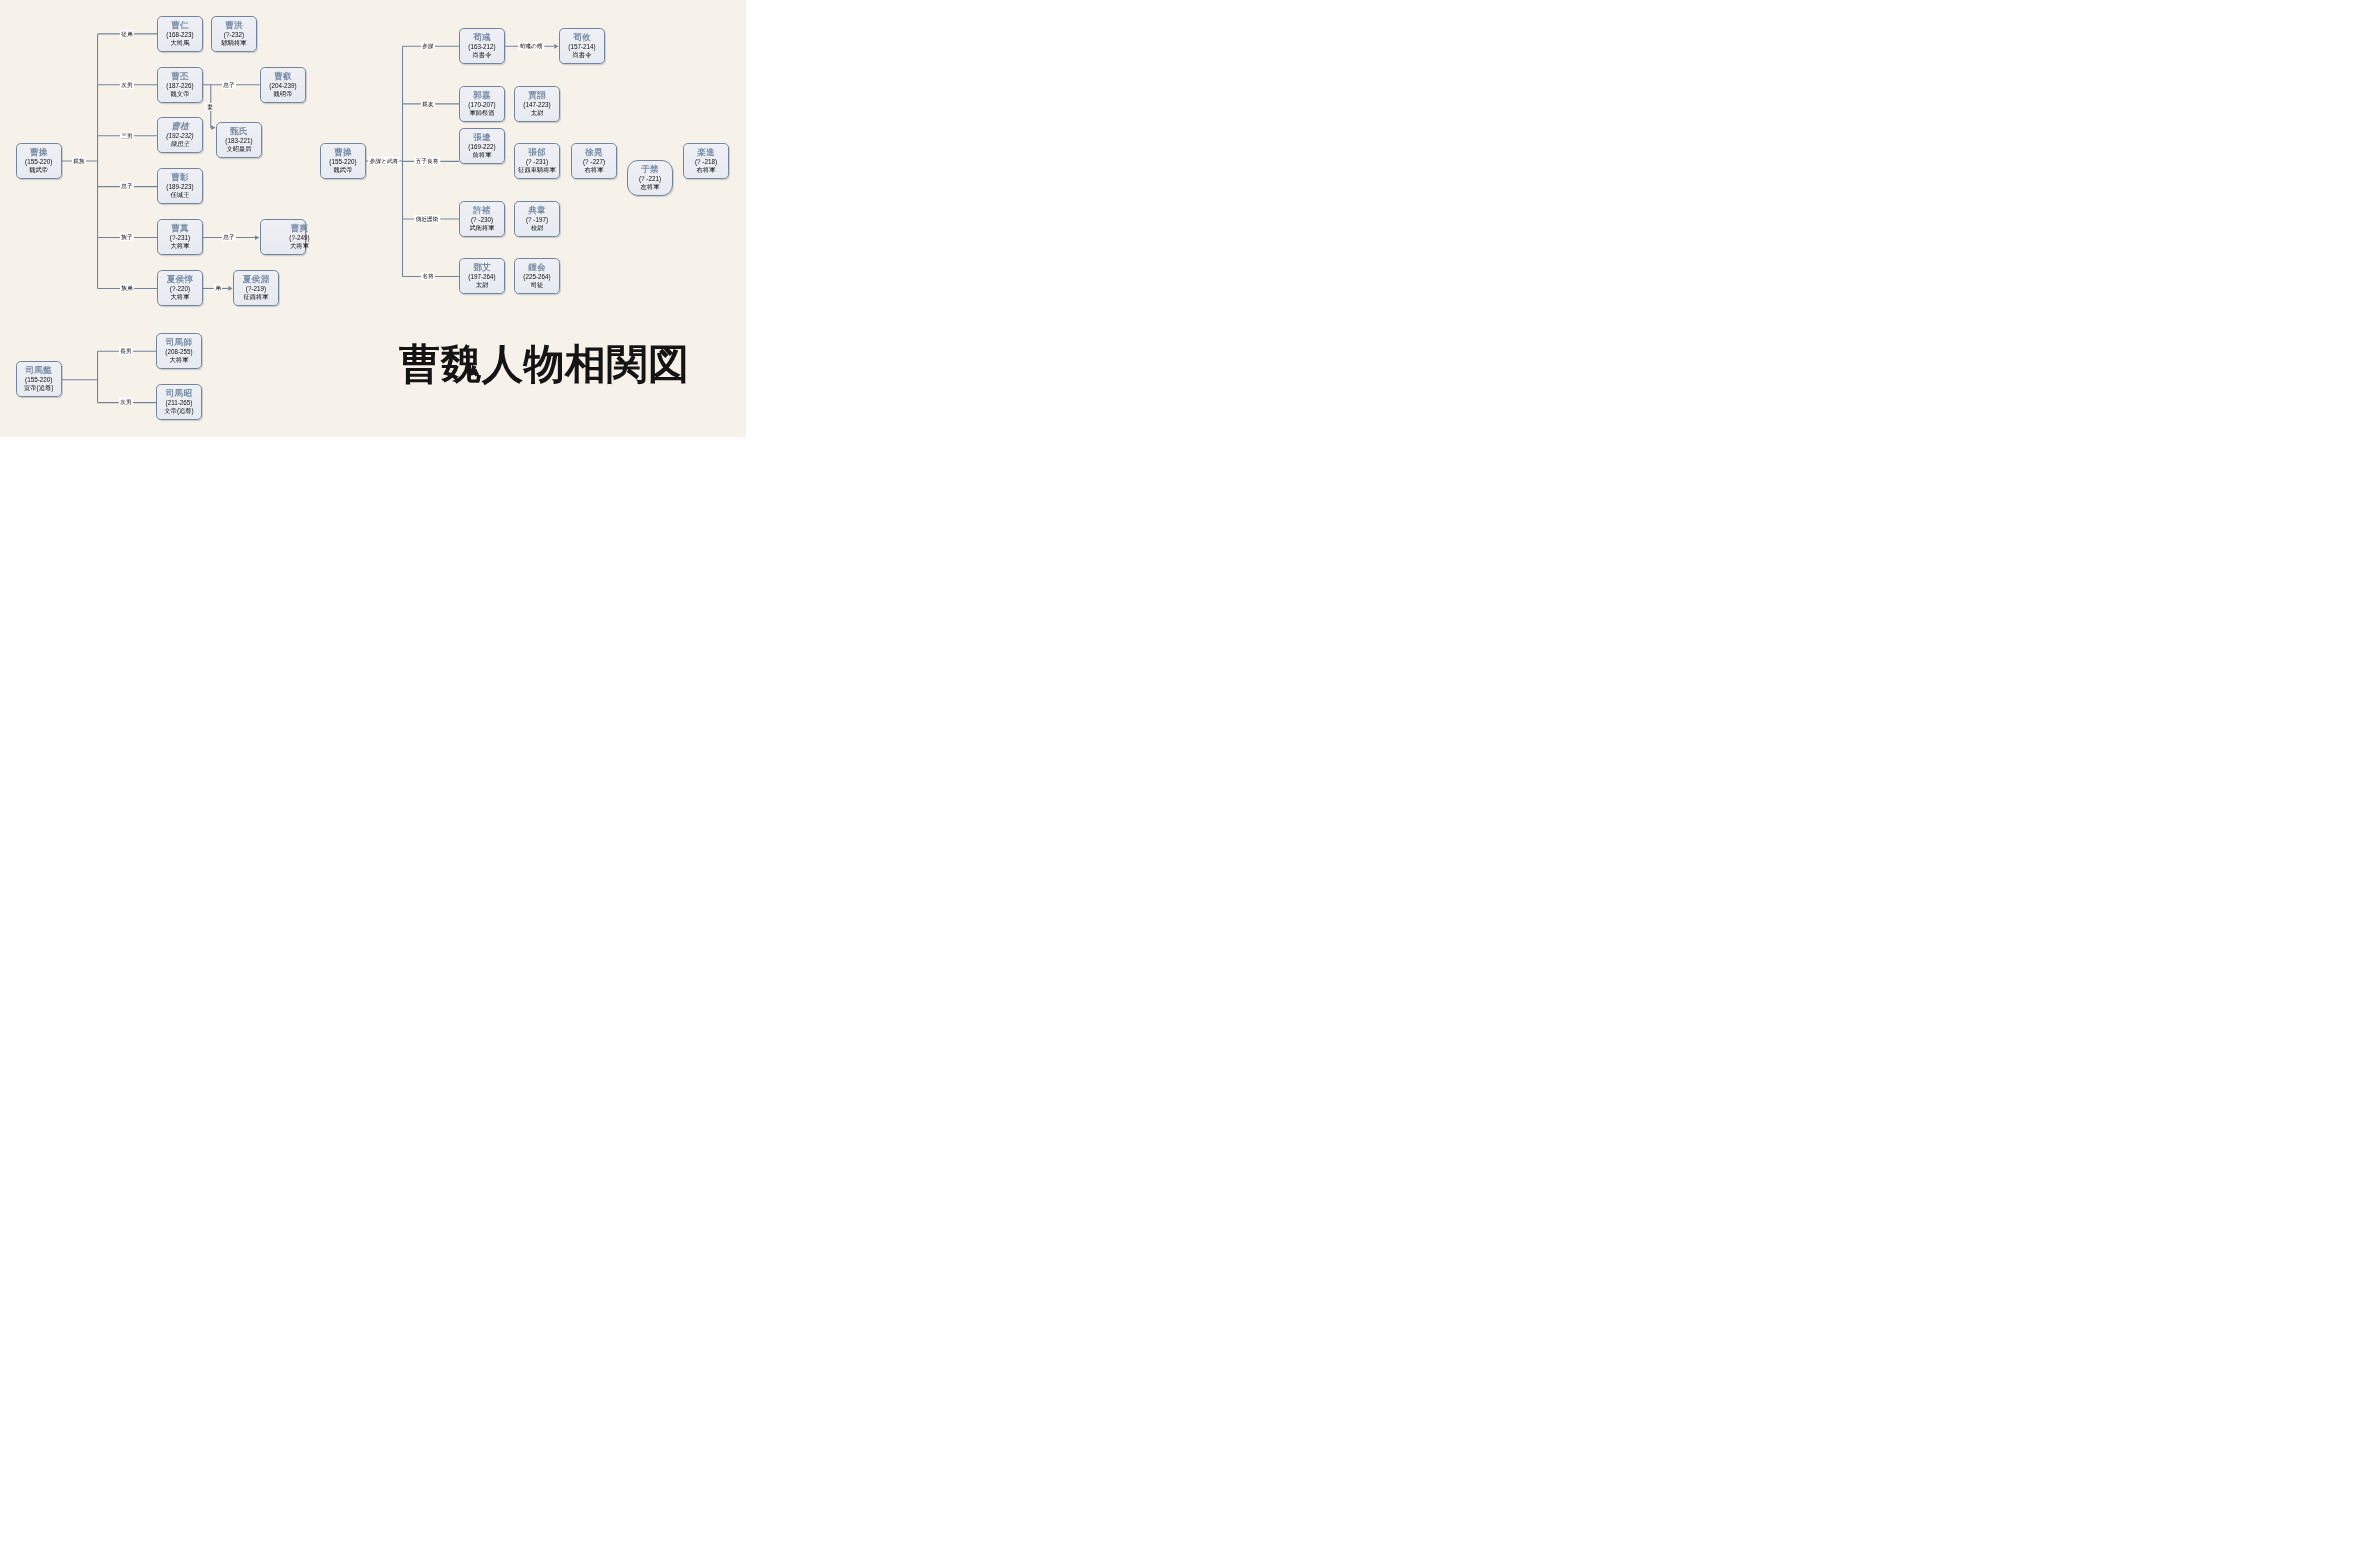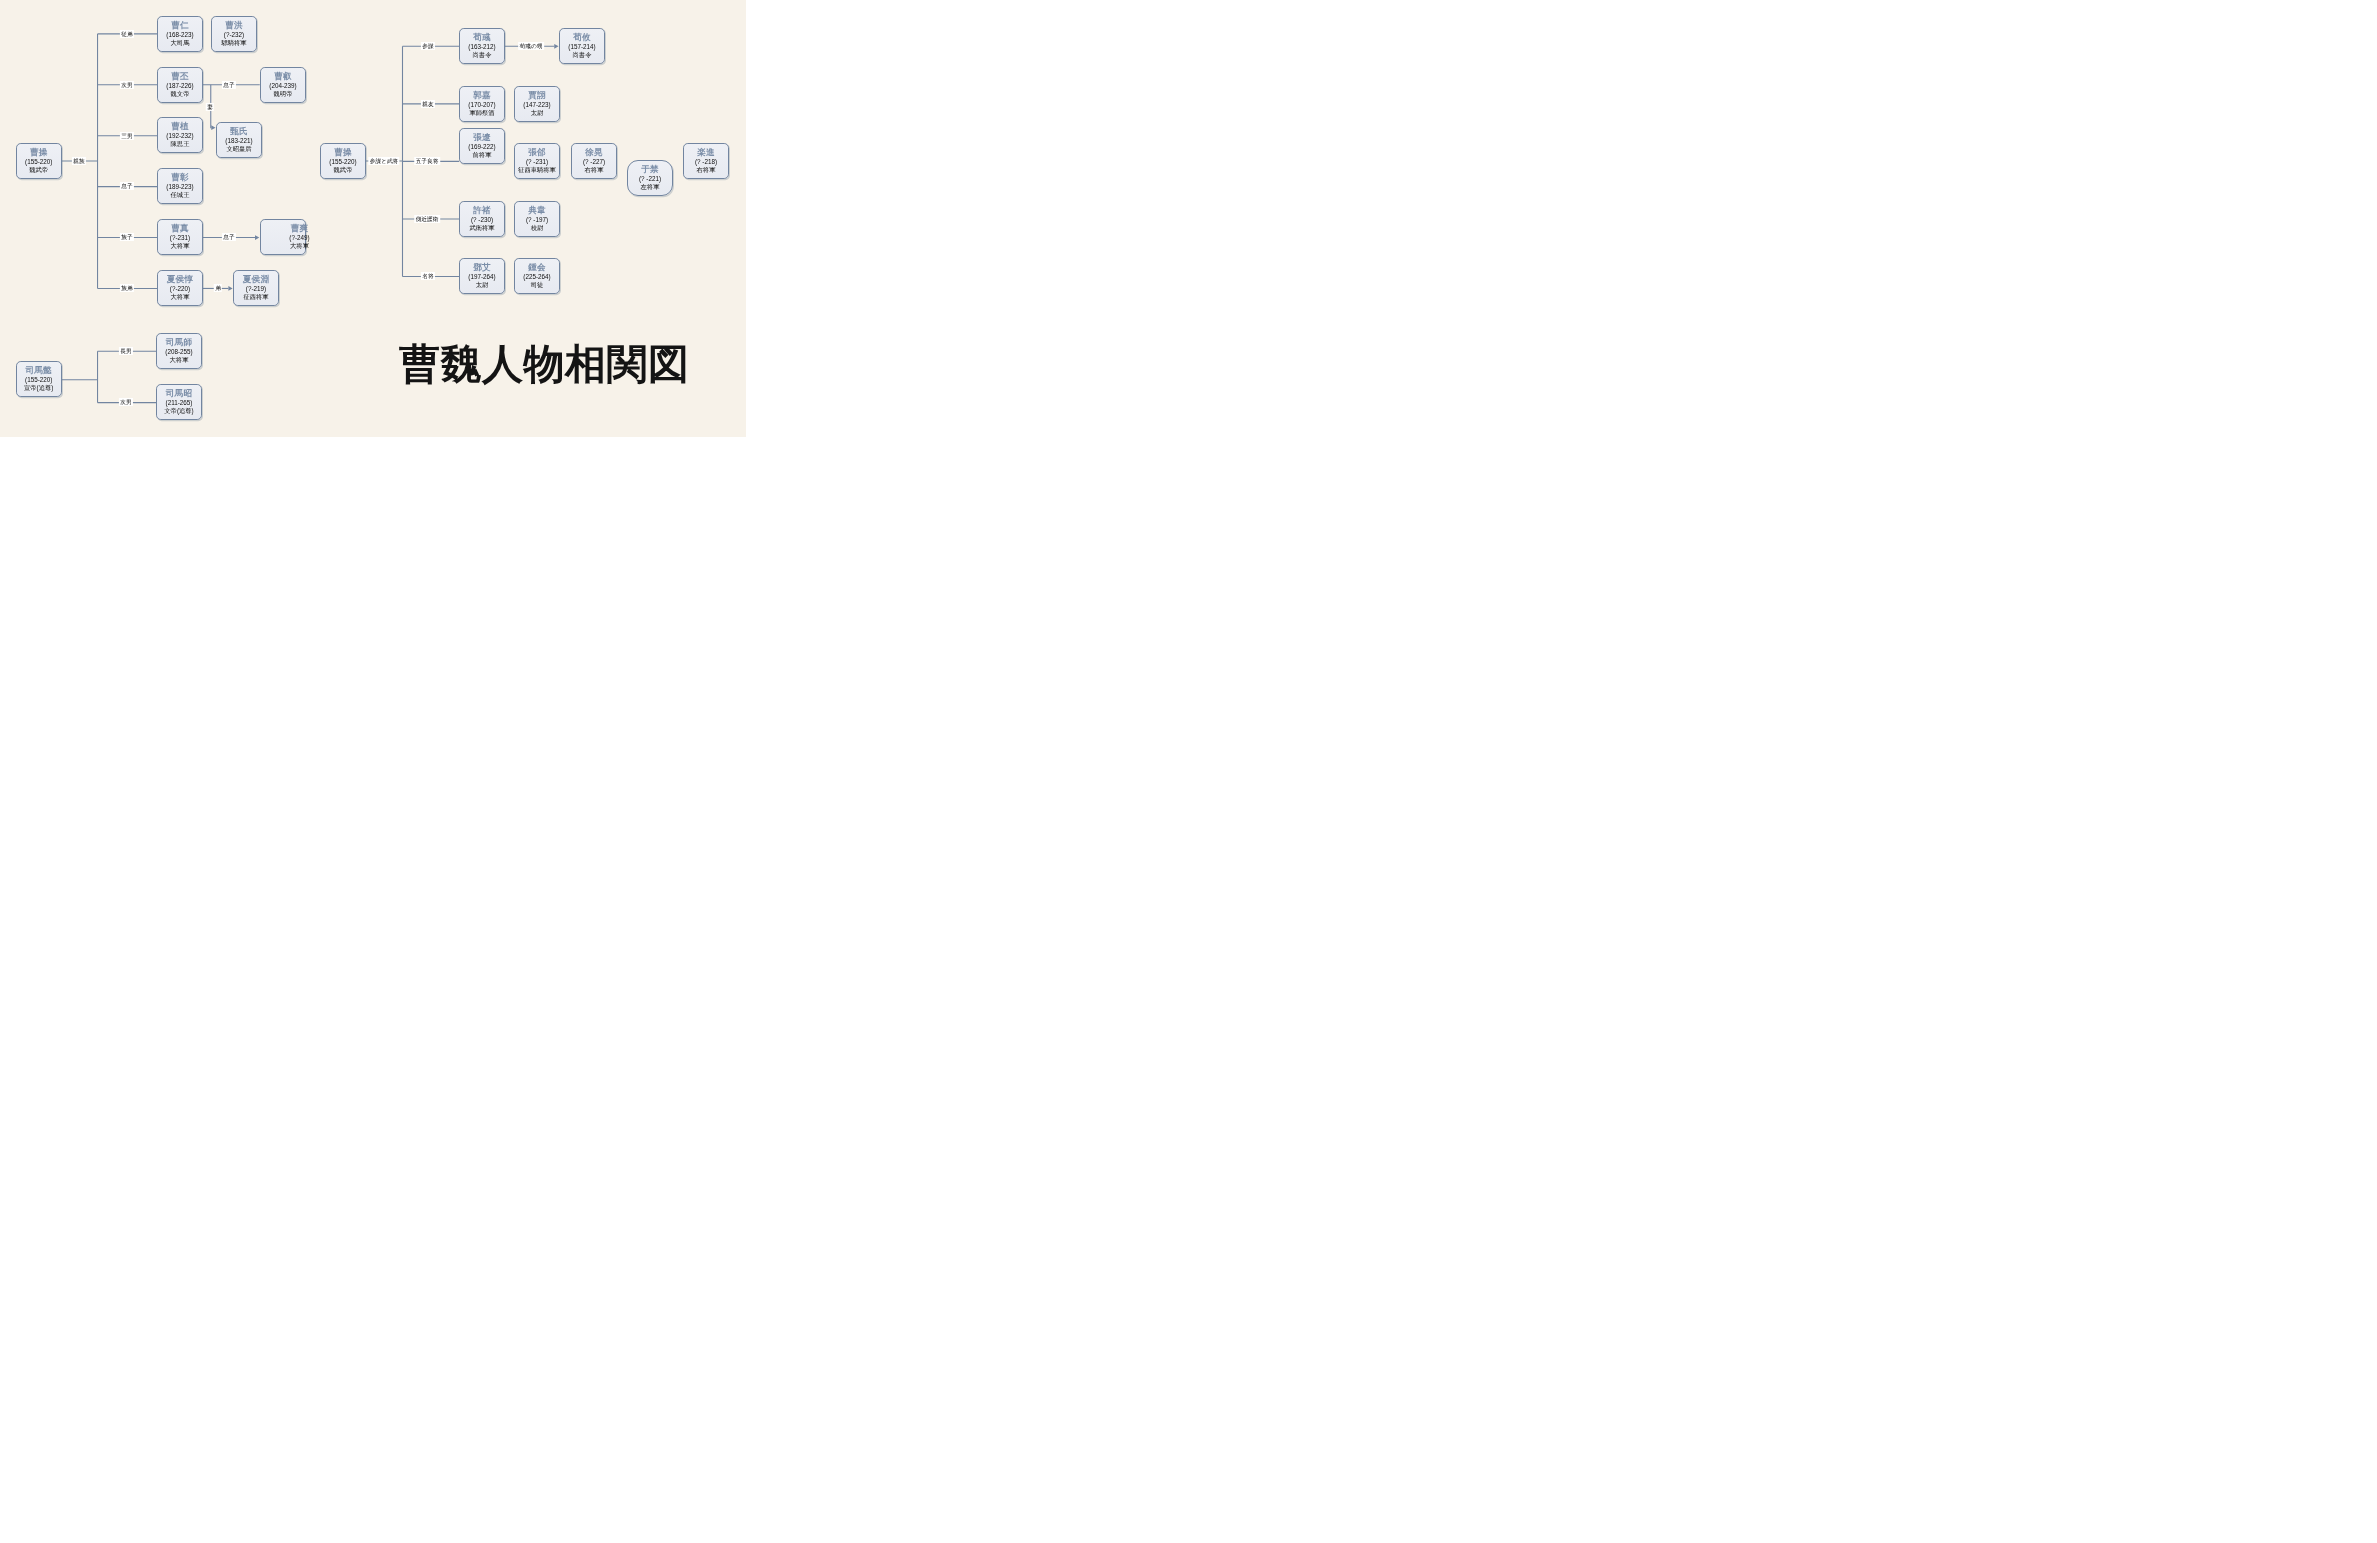--- a/index.html
+++ b/index.html
@@ -108,21 +108,21 @@
   <div class="node" style="left:260px;top:67px;">
     <span class="nm">曹叡</span>
     <span class="dt">(204-239)</span>
     <span class="tt">魏明帝</span>
   </div>
   <div class="node" style="left:216px;top:122px;">
     <span class="nm">甄氏</span>
     <span class="dt">(183-221)</span>
     <span class="tt">文昭皇后</span>
   </div>
-  <div class="node" style="left:157px;top:117px;">
+  <div class="node" style="left:157px;top:117px;font-style:italic;">
     <span class="nm">曹植</span>
     <span class="dt">(192-232)</span>
     <span class="tt">陳思王</span>
   </div>
   <div class="node" style="left:157px;top:168px;">
     <span class="nm">曹彰</span>
     <span class="dt">(189-223)</span>
     <span class="tt">任城王</span>
   </div>
   <div class="node" style="left:157px;top:219px;">

